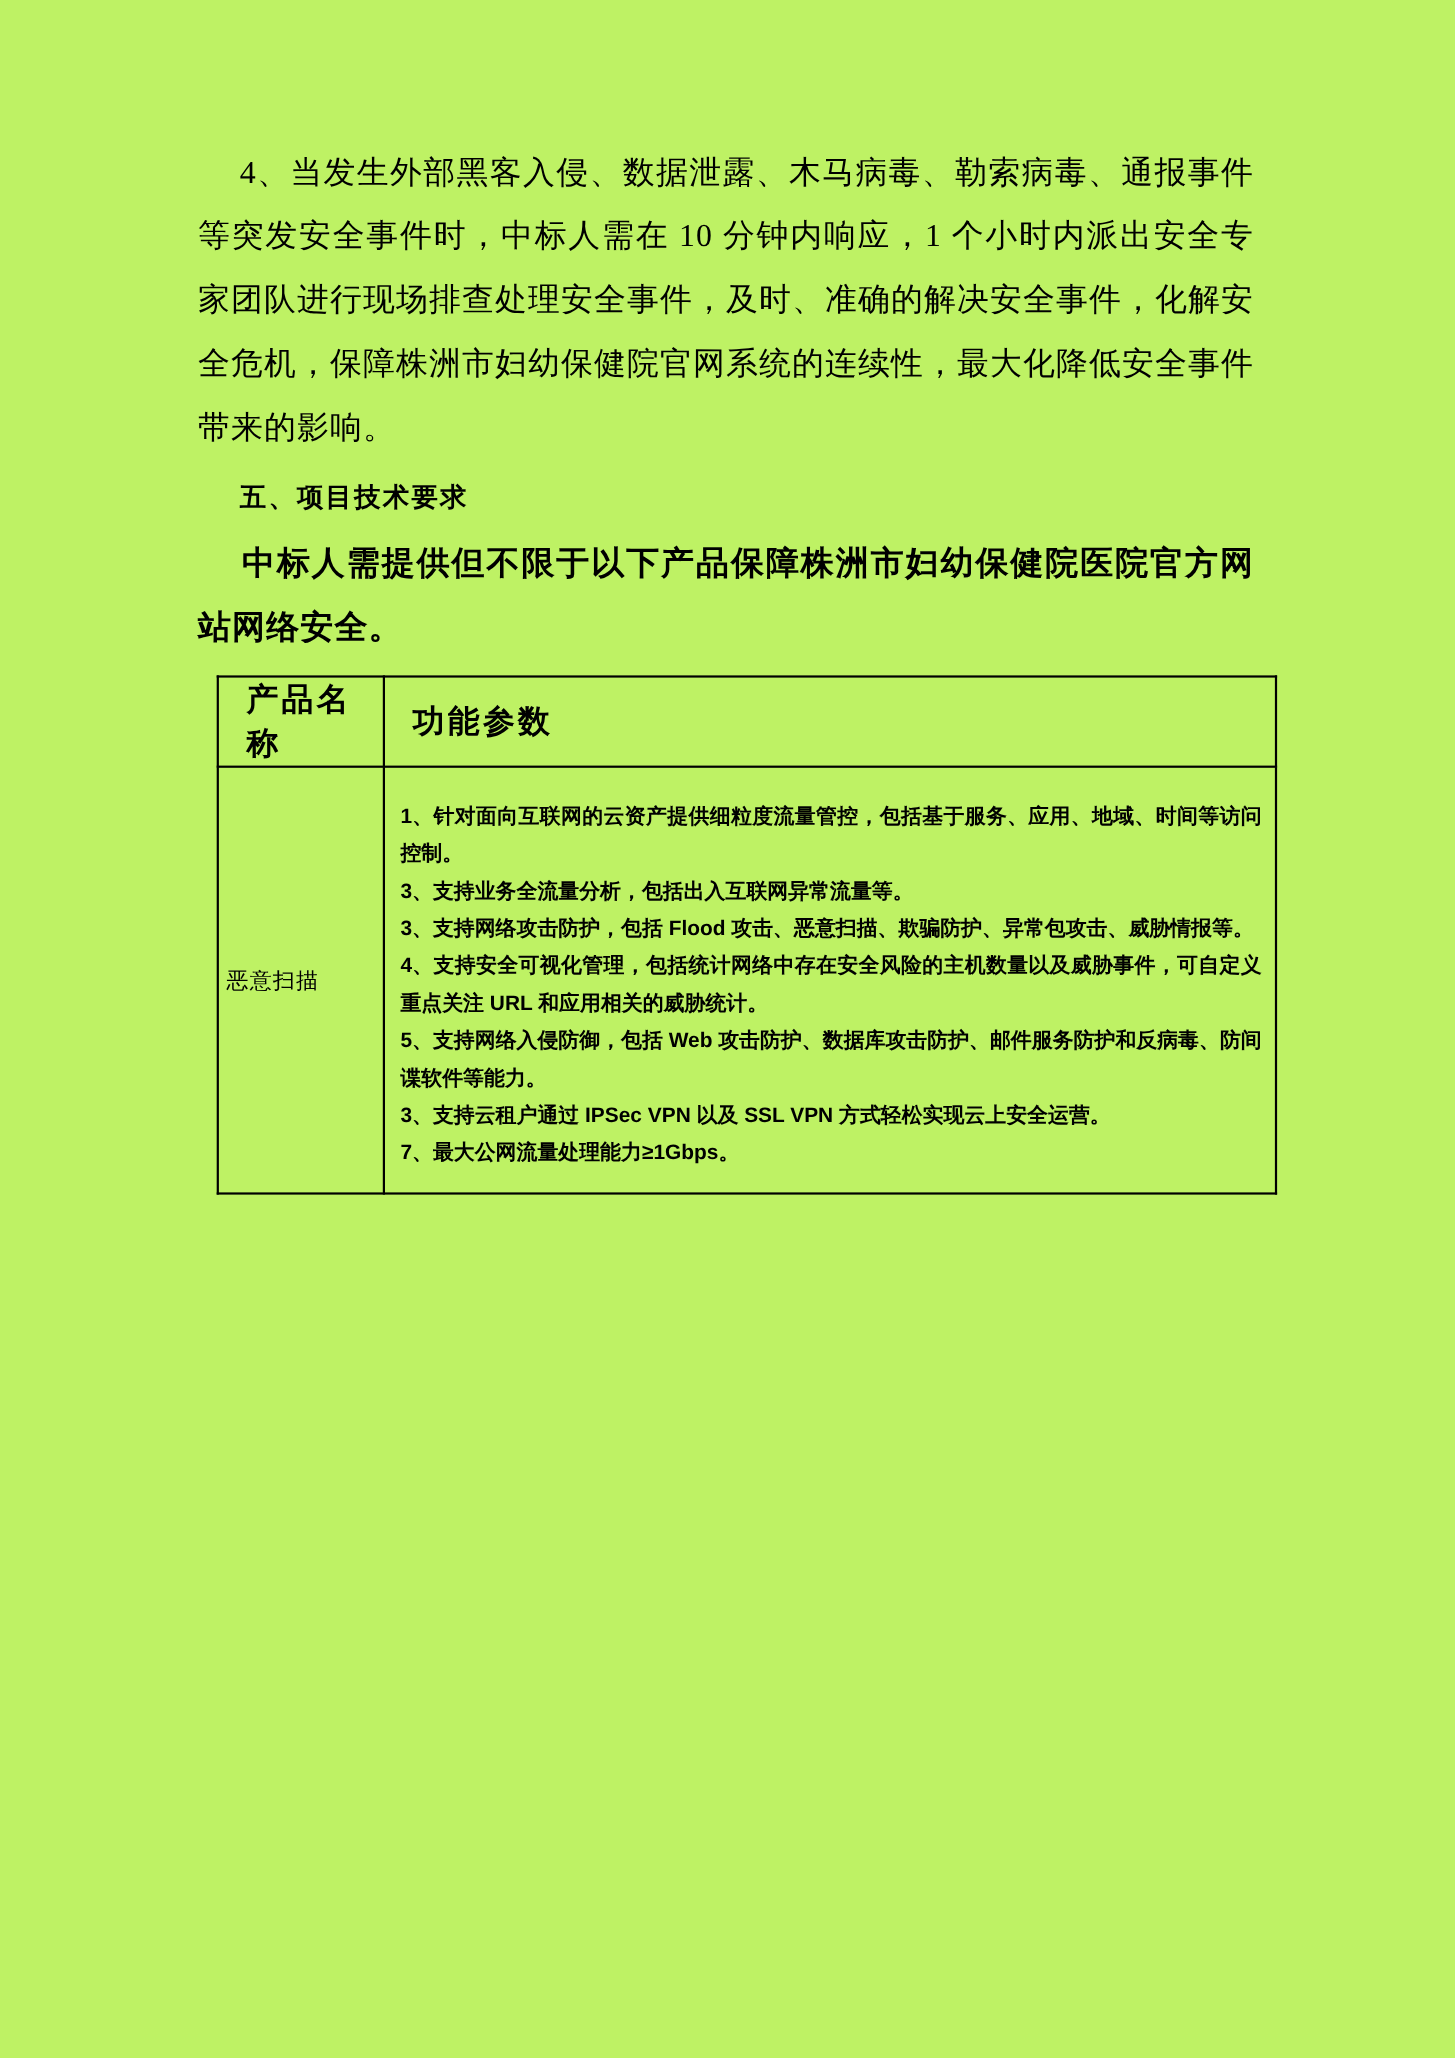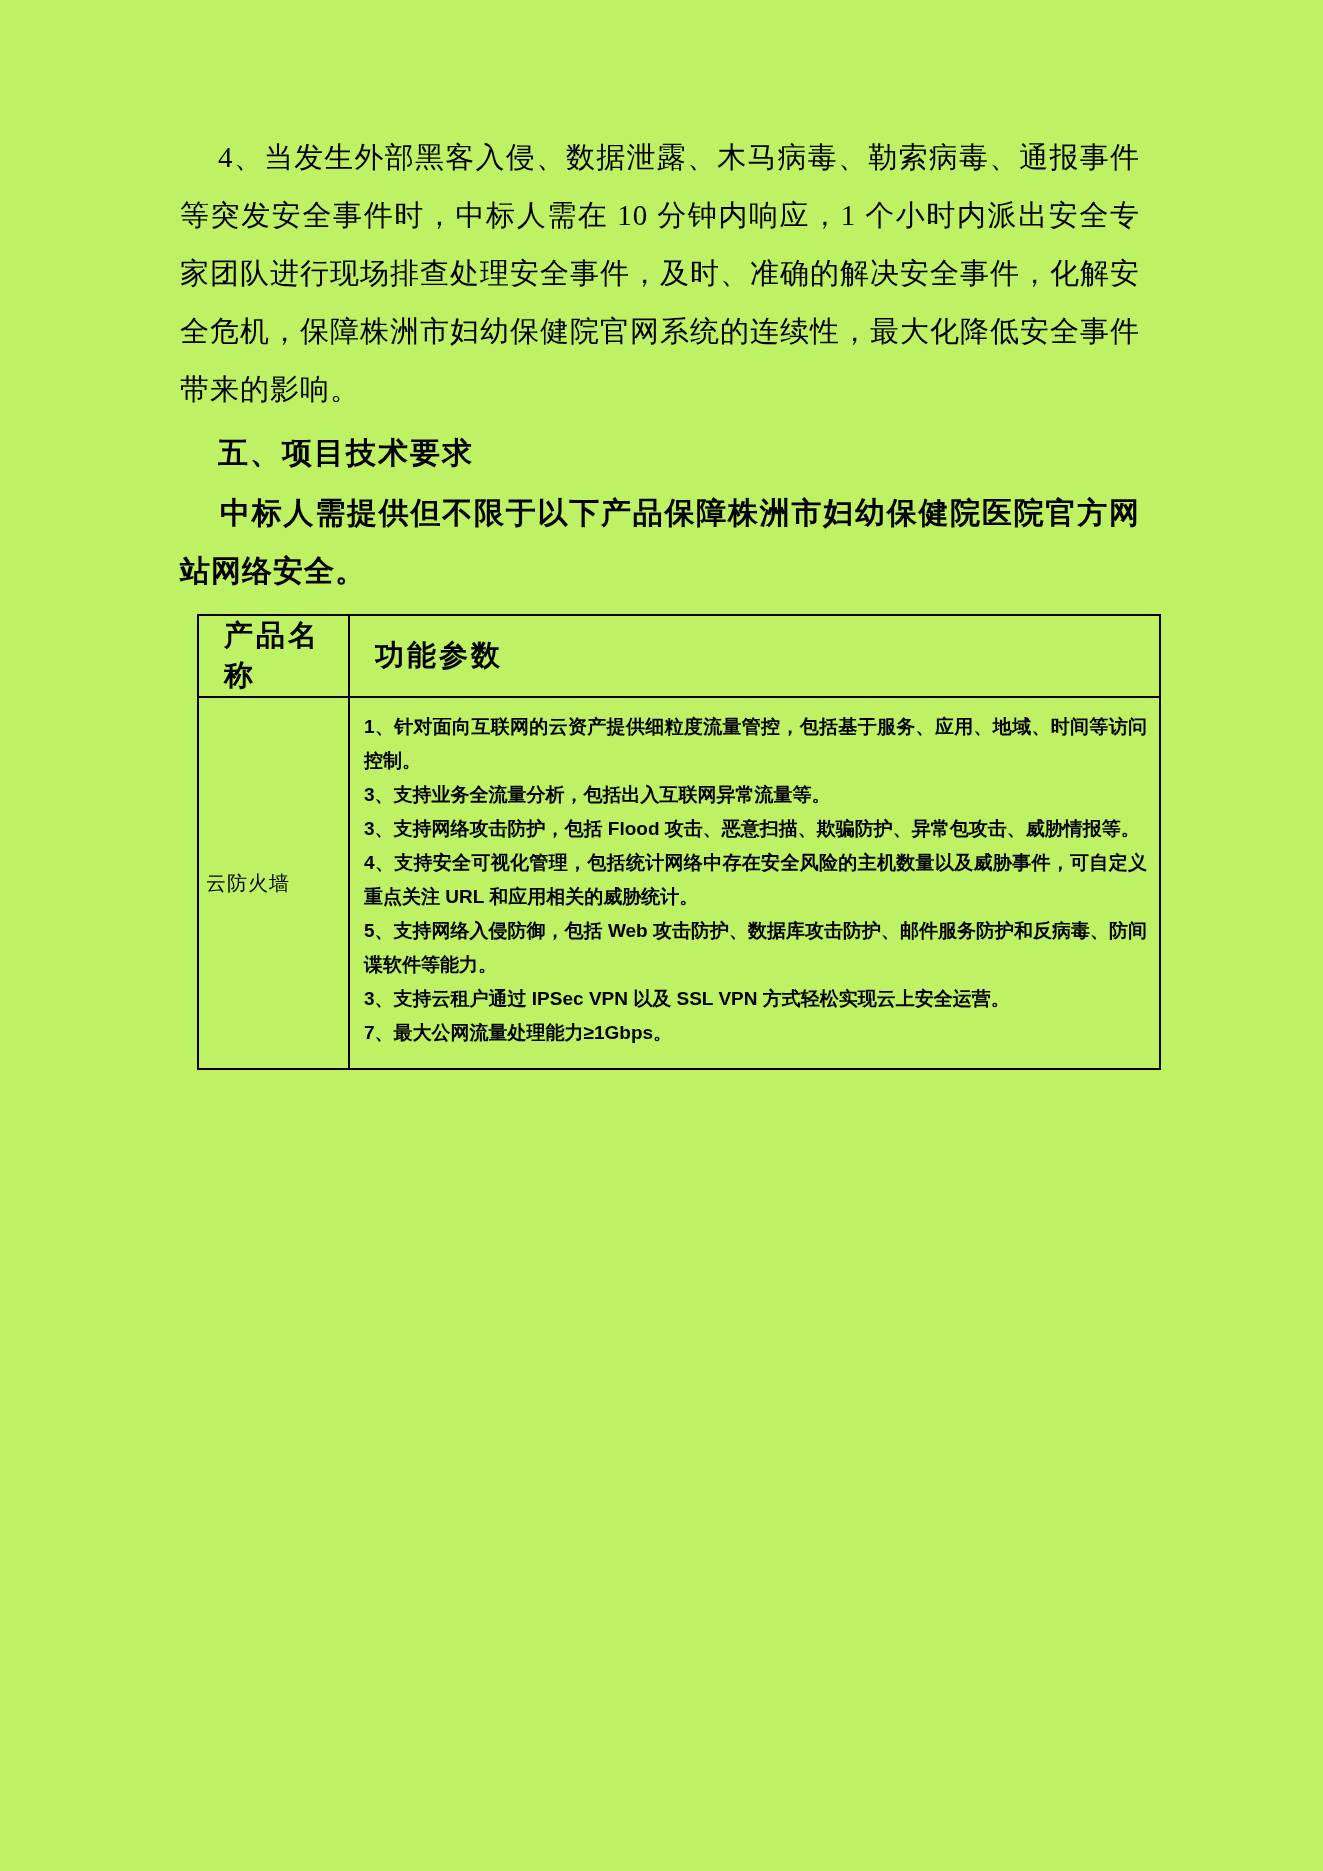--- a/index.html
+++ b/index.html
@@ -21,21 +21,21 @@
     font-size: 29px;
     line-height: 58px;
     text-align: justify;
     text-indent: 38px;
     letter-spacing: 1px;
   }
   .section-heading {
     margin: 6px 0 2px 0;
     font-family: "Liberation Sans", "DejaVu Sans", sans-serif;
     font-weight: bold;
-    font-size: 30px;
+    font-size: 24px;
     line-height: 58px;
     text-indent: 38px;
     letter-spacing: 2px;
   }
   .intro-para {
     margin: 0;
     font-family: "Liberation Sans", "DejaVu Sans", sans-serif;
     font-weight: bold;
     font-size: 30px;
     line-height: 58px;
@@ -66,21 +66,21 @@
   td.product-cell {
     vertical-align: middle;
     text-align: left;
     font-family: "Liberation Serif", "DejaVu Serif", serif;
     font-size: 20px;
     padding-left: 7px;
     letter-spacing: 1px;
   }
   td.features-cell {
     vertical-align: top;
-    padding: 12px 12px 18px 14px;
+    padding: 28px 12px 18px 14px;
   }
   .feature-item {
     margin: 0;
     font-family: "Liberation Sans", "DejaVu Sans", sans-serif;
     font-weight: bold;
     font-size: 19px;
     line-height: 34px;
     text-align: justify;
   }
 </style>
@@ -104,21 +104,21 @@
         <col class="col-features">
       </colgroup>
       <thead>
         <tr>
           <th>产品名称</th>
           <th>功能参数</th>
         </tr>
       </thead>
       <tbody>
         <tr>
-          <td class="product-cell">云防火墙</td>
+          <td class="product-cell">恶意扫描</td>
           <td class="features-cell">
             <p class="feature-item">1、针对面向互联网的云资产提供细粒度流量管控，包括基于服务、应用、地域、时间等访问控制。</p>
             <p class="feature-item">3、支持业务全流量分析，包括出入互联网异常流量等。</p>
             <p class="feature-item">3、支持网络攻击防护，包括 Flood 攻击、恶意扫描、欺骗防护、异常包攻击、威胁情报等。</p>
             <p class="feature-item">4、支持安全可视化管理，包括统计网络中存在安全风险的主机数量以及威胁事件，可自定义重点关注 URL 和应用相关的威胁统计。</p>
             <p class="feature-item">5、支持网络入侵防御，包括 Web 攻击防护、数据库攻击防护、邮件服务防护和反病毒、防间谍软件等能力。</p>
             <p class="feature-item">3、支持云租户通过 IPSec VPN 以及 SSL VPN 方式轻松实现云上安全运营。</p>
             <p class="feature-item">7、最大公网流量处理能力≥1Gbps。</p>
           </td>
         </tr>

